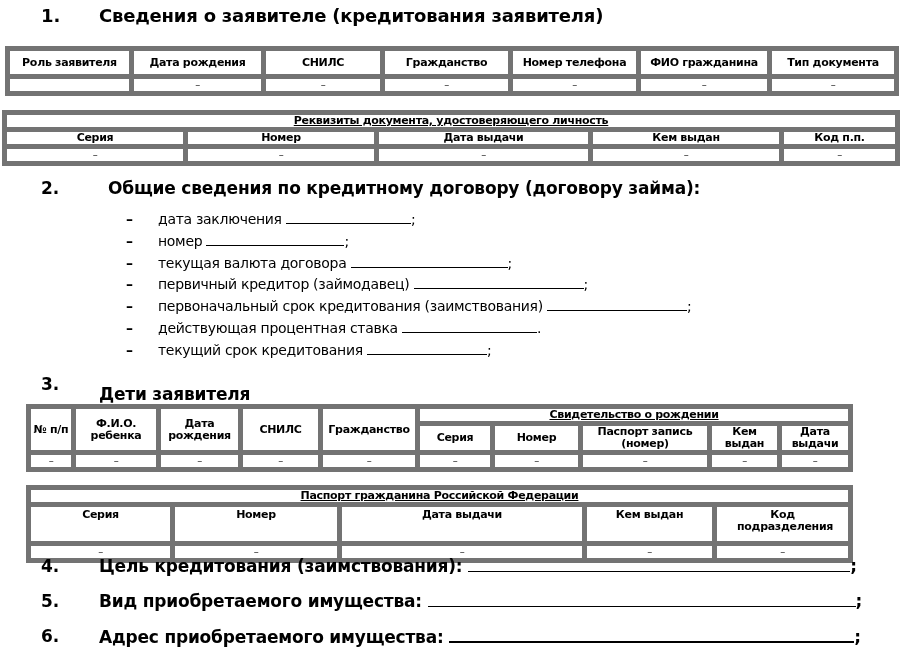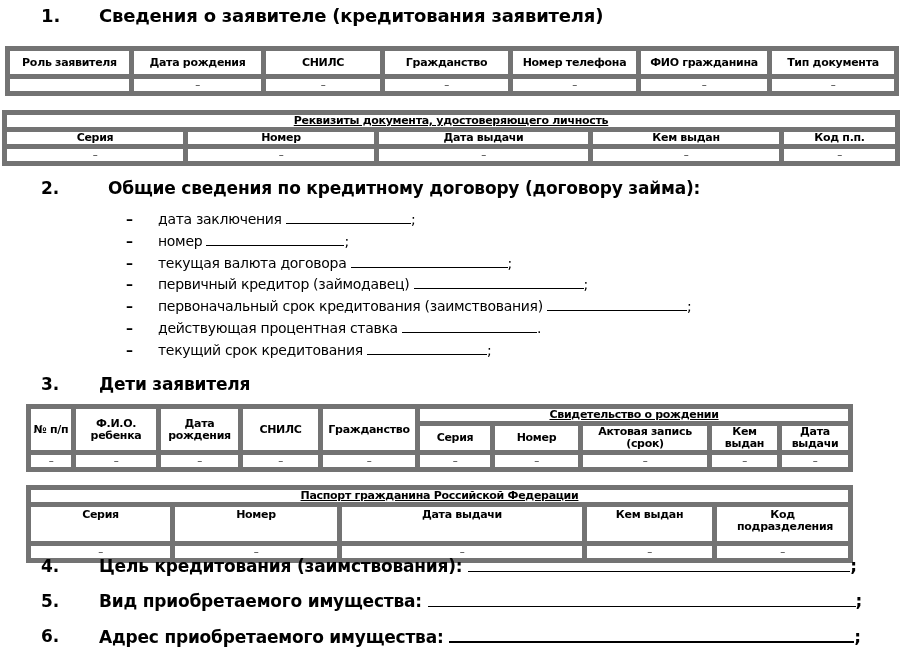--- a/index.html
+++ b/index.html
@@ -115,21 +115,21 @@
   <li><span class="dash">–</span><span>дата заключения</span> <span class="blank" style="width:125px"></span><span>;</span></li>
   <li><span class="dash">–</span><span>номер</span> <span class="blank" style="width:138px"></span><span>;</span></li>
   <li><span class="dash">–</span><span>текущая валюта договора</span> <span class="blank" style="width:157px"></span><span>;</span></li>
   <li><span class="dash">–</span><span>первичный кредитор (займодавец)</span> <span class="blank" style="width:170px"></span><span>;</span></li>
   <li><span class="dash">–</span><span>первоначальный срок кредитования (заимствования)</span> <span class="blank" style="width:140px"></span><span>;</span></li>
   <li><span class="dash">–</span><span>действующая процентная ставка</span> <span class="blank" style="width:135px"></span><span>.</span></li>
   <li><span class="dash">–</span><span>текущий срок кредитования</span> <span class="blank" style="width:120px"></span><span>;</span></li>
 </ul>
 
 <div class="abs sec-num" style="left:41px; top:374px;">3.</div>
-<div class="abs sec-title" style="left:99px; top:374px;">Дети заявителя</div>
+<div class="abs sec-title" style="left:99px; top:384px;">Дети заявителя</div>
 
 <table class="grid" style="left:26px; top:404px; width:822px; height:58px;">
   <colgroup>
     <col style="width:45px">
       <col style="width:85px">
       <col style="width:82px">
       <col style="width:80px">
       <col style="width:97px">
     <col style="width:75px">
       <col style="width:88px">
@@ -142,21 +142,21 @@
     <th rowspan="2">№ п/п</th>
     <th rowspan="2">Ф.И.О. ребенка</th>
     <th rowspan="2">Дата рождения</th>
     <th rowspan="2">СНИЛС</th>
     <th rowspan="2">Гражданство</th>
     <th colspan="5" class="group">Свидетельство о рождении</th>
   </tr>
   <tr style="height:29px">
     <th>Серия</th>
     <th>Номер</th>
-    <th>Актовая запись (срок)</th>
+    <th>Паспорт запись (номер)</th>
     <th>Кем выдан</th>
     <th>Дата выдачи</th>
   </tr>
   <tr style="height:14px">
     <td class="val">–</td>
     <td class="val">–</td>
     <td class="val">–</td>
     <td class="val">–</td>
     <td class="val">–</td>
     <td class="val">–</td>

